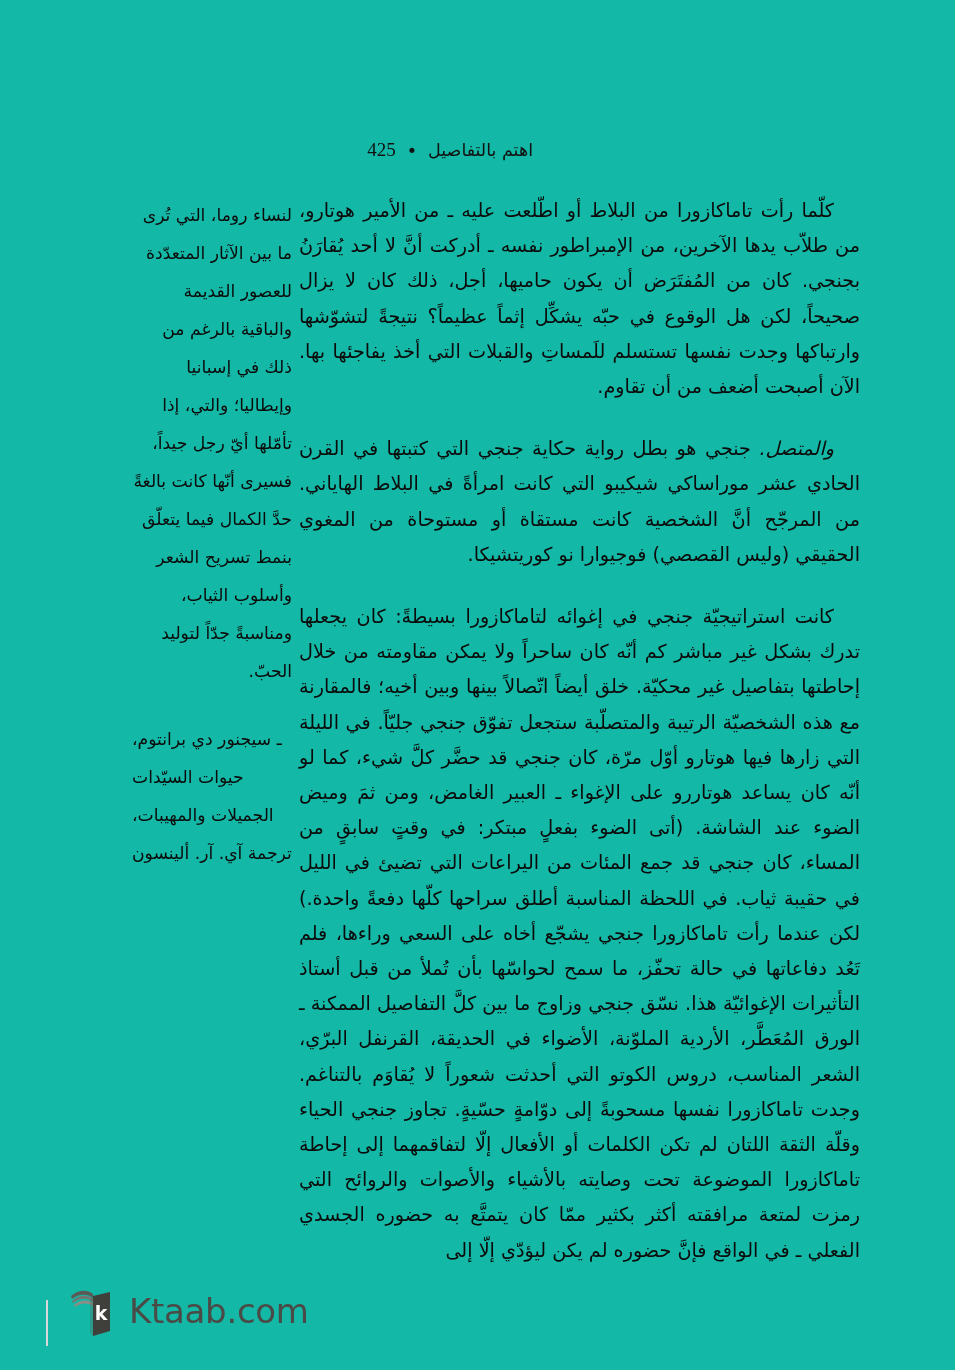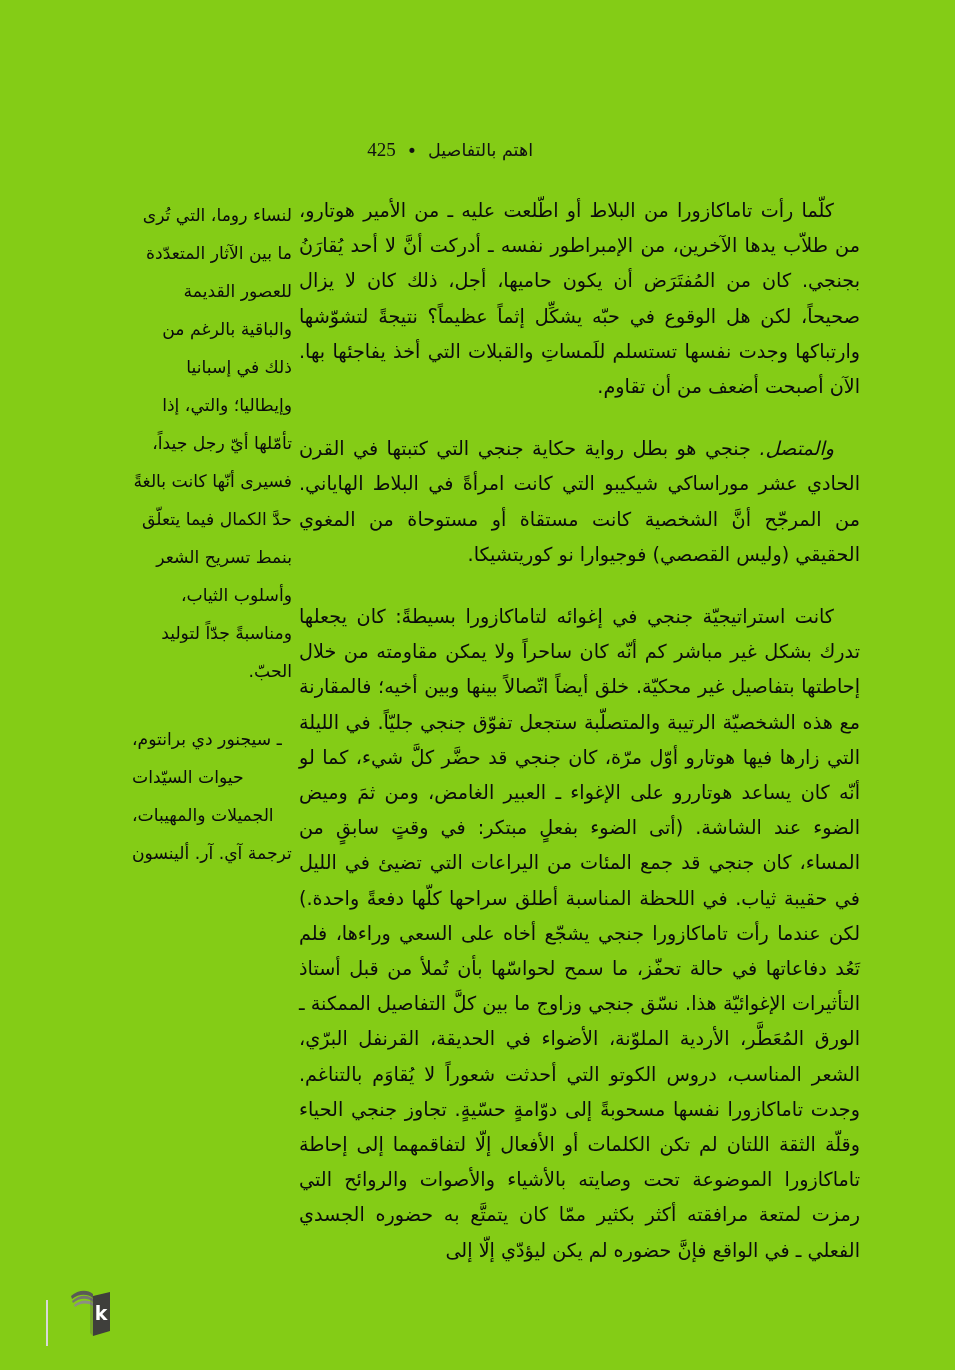--- a/index.html
+++ b/index.html
@@ -12,21 +12,21 @@
     height: 1370px;
     position: relative;
     overflow: hidden;
     font-family: "DejaVu Sans", sans-serif;
     color: #111111;
   }
 
   .page {
     position: absolute;
     inset: 0;
-    background: #84cc16;
+    background: #14b8a6;
   }
 
   
   .running-head {
     position: absolute;
     left: 113px;
     top: 139px;
     width: 420px;
     direction: rtl;
     text-align: right;
@@ -157,15 +157,16 @@
 
         <path d="M3 13 C10 7, 19 6, 25 11 L25 15 C19 10, 10 11, 4 16 Z" fill="#5a5a56"></path>
         <path d="M4 18 C11 12, 19 11, 25 16 L25 19 C19 14, 11 15, 5 20 Z" fill="#75756f"></path>
         <path d="M6 22 C12 17, 19 16, 25 20 L25 23 C19 19, 12 20, 7 24 Z" fill="#8d8d86"></path>
 
         <path d="M25 13 L42 9 L42 48 L25 53 Z" fill="#3f3f3b"></path>
         <path d="M25 13 L25 53 L22 50 L22 16 Z" fill="#58585350"></path>
         <text x="33" y="37" text-anchor="middle" font-family="'DejaVu Sans', sans-serif" font-size="19" font-weight="600" fill="#ffffff">k</text>
       </svg>
     </div>
+    <div class="wm-text">Ktaab.com</div>
   </div>
 
 </div>
 
 </body></html>

